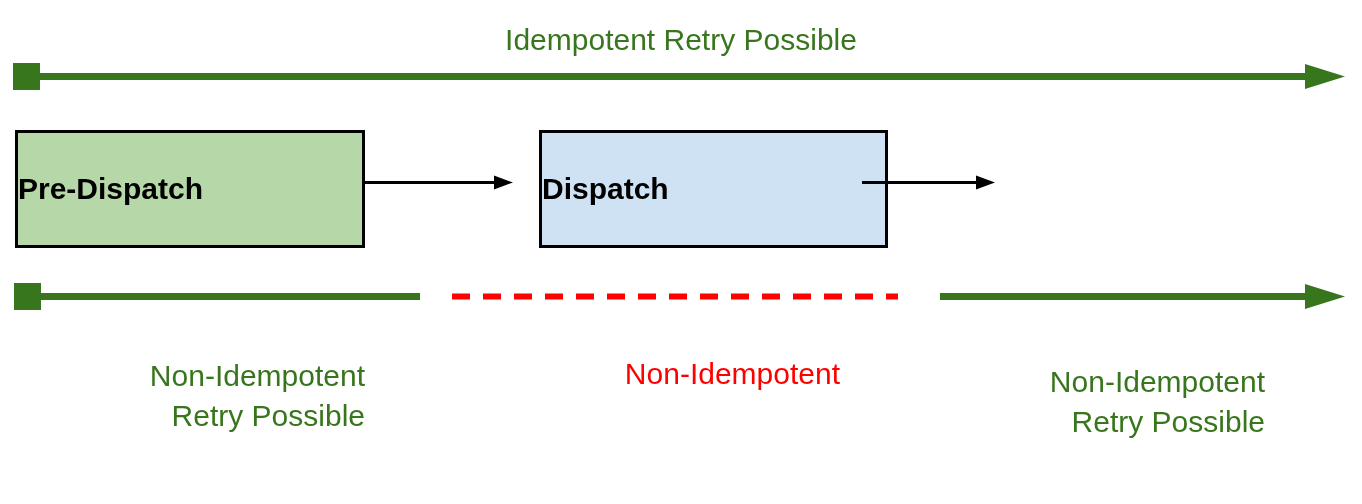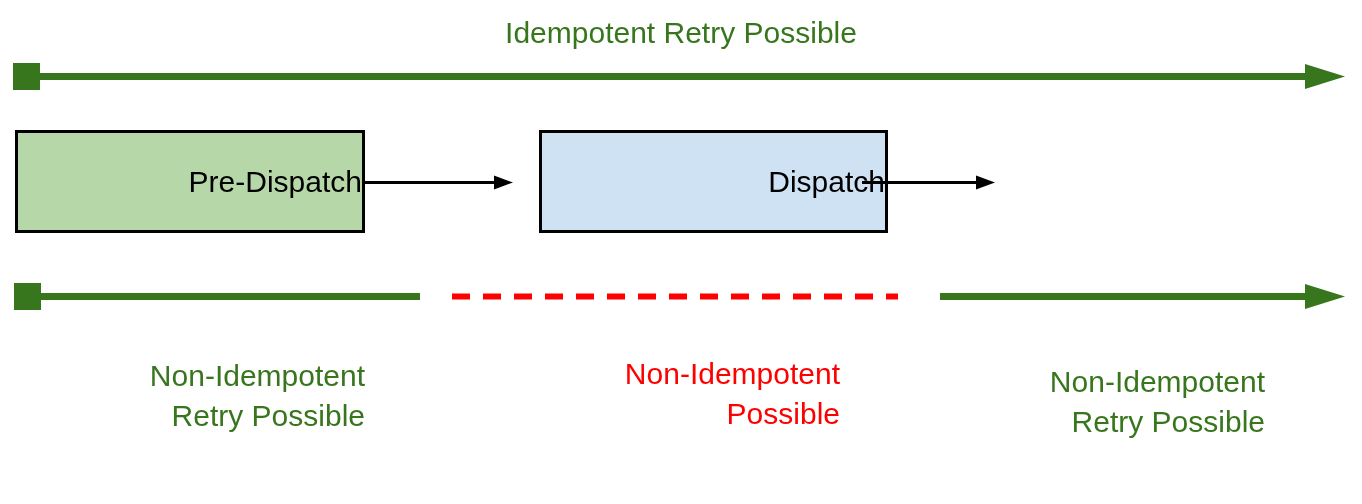--- a/index.html
+++ b/index.html
@@ -16,42 +16,43 @@
   body{font-family:"Liberation Sans", sans-serif;}
   .canvas{
     position:relative;
     width:1362px;
     height:504px;
     background:var(--bg);
     overflow:hidden;
   }
   .title{
     position:absolute;
-    left:0; top:15px; width:1362px;
+    left:0; top:22px; width:1362px;
     text-align:center;
     font-size:30px;
     line-height:36px;
     color:var(--green_dark);
   }
   .arrow-svg{position:absolute;display:block;}
   .green-fill{fill:var(--green_dark);}
   .green-stroke{stroke:var(--green_dark);}
   .red-stroke{stroke:var(--red);}
   .black-stroke{stroke:var(--black);}
   .black-fill{fill:var(--black);}
   .stage-box{
     position:absolute;
     top:130px;
-    height:103px;
+    height:118px;
     border:3px solid var(--black);
     display:flex;
     align-items:center;
-    justify-content:flex-end;
+    justify-content:flex-start;
     font-size:30px;
     color:#000;
+    font-weight:bold;
   }
   .stage-pre{left:15px;width:350px;background:var(--fill_pre_dispatch);}
   .stage-dispatch{left:539px;width:349px;background:var(--fill_dispatch);}
   .stage-response{left:995px;width:352px;background:var(--fill_response);}
   .bottom-label{
     position:absolute;
     text-align:right;
     font-size:30px;
     line-height:40px;
   }
@@ -97,21 +98,20 @@
     <polygon class="green-fill" points="1305,4 1345,16.5 1305,29"></polygon>
   </svg>
 
   <div class="bottom-label label-left">
     <div>Non-Idempotent</div>
     <div>Retry Possible</div>
   </div>
 
   <div class="bottom-label label-mid">
     <div>Non-Idempotent</div>
-    <div>Possible</div>
   </div>
 
   <div class="bottom-label label-right">
     <div>Non-Idempotent</div>
     <div>Retry Possible</div>
   </div>
 
 </div>
 
 </body></html>

